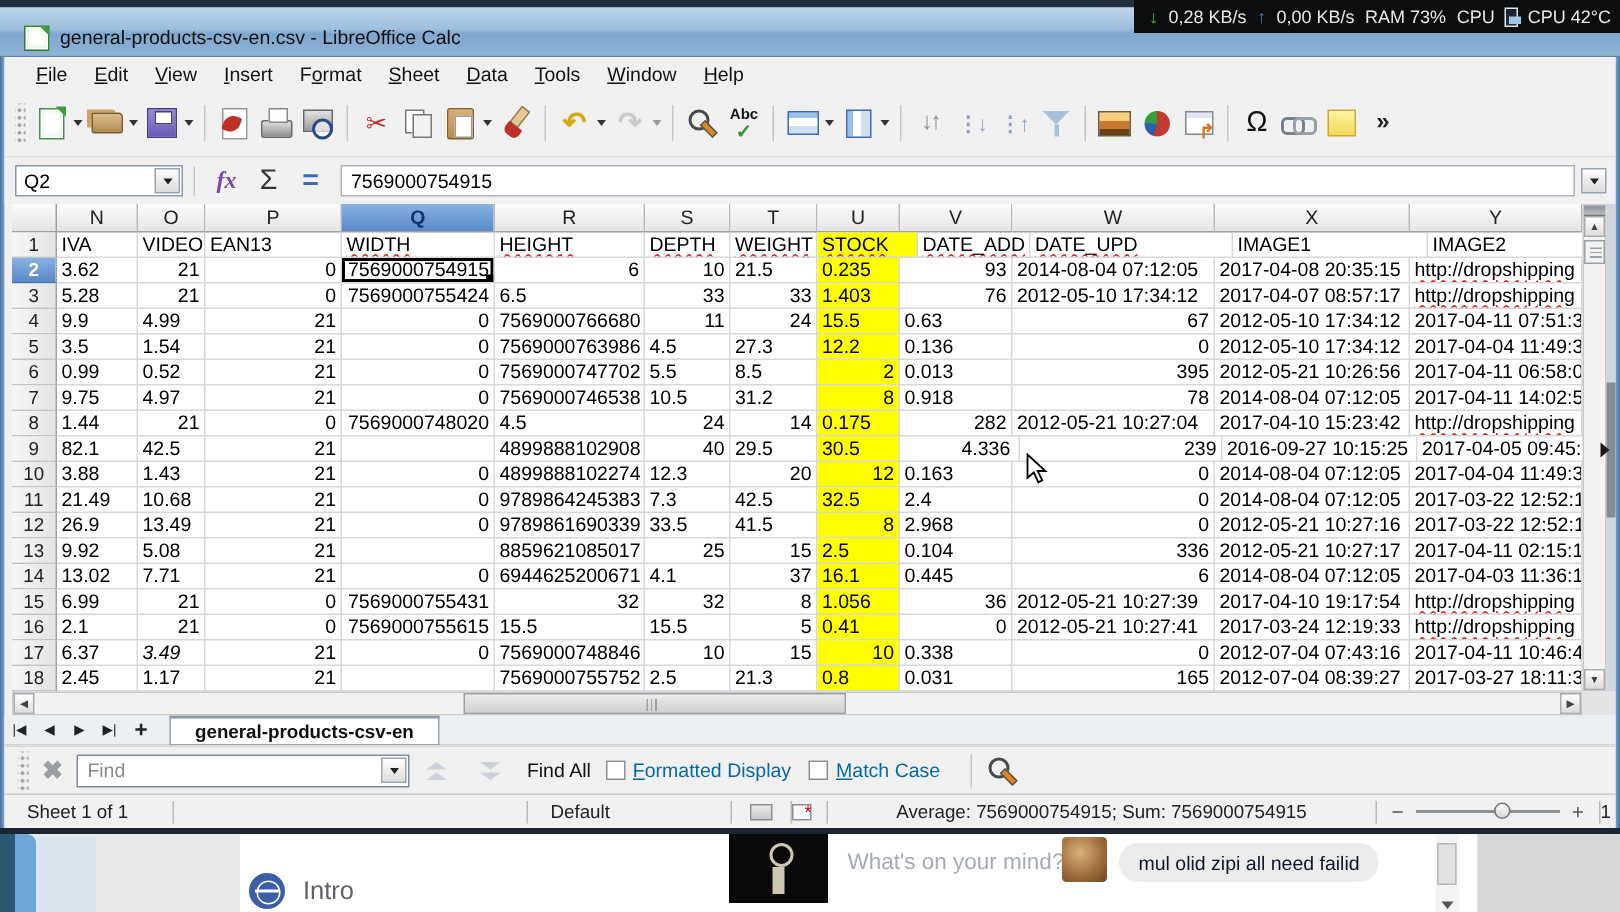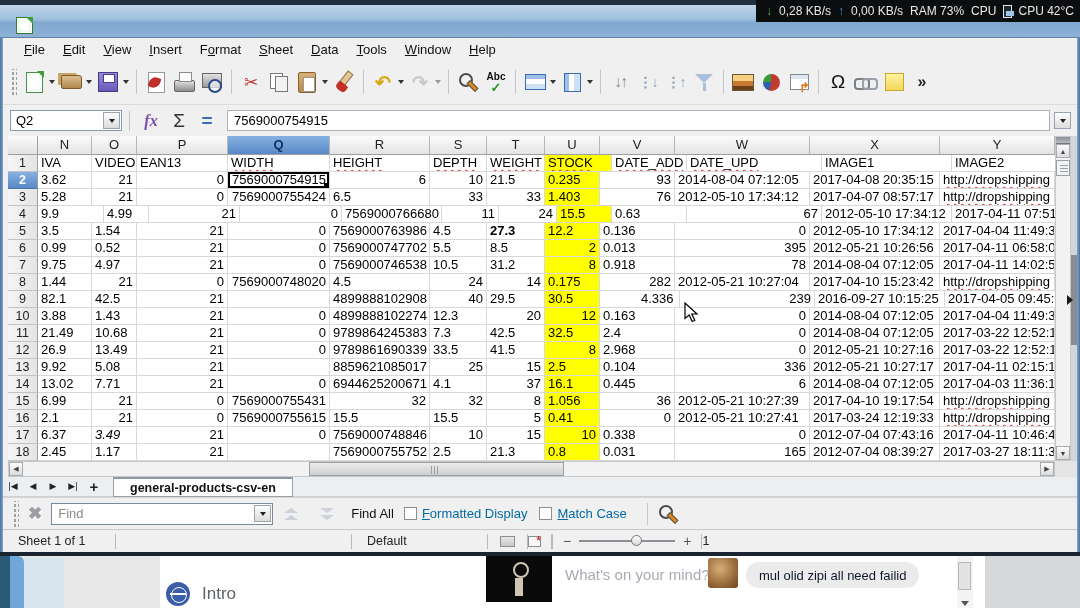--- a/index.html
+++ b/index.html
@@ -184,20 +184,21 @@
 
 
 #cursor{position:absolute;left:683px;top:302px;z-index:99;pointer-events:none;}
 </style>
 </head>
 <body>
 
 <div id="topstrip"></div>
 <div id="titlebar">
   <span id="appicon"></span>
+  <span id="apptitle">general-products-csv-en.csv - LibreOffice Calc</span>
 </div>
 <div id="systray">
   <span class="tr-down">↓</span>
   <span>0,28 KB/s</span>
   <span class="tr-up">↑</span>
   <span>0,00 KB/s</span>
   <span>RAM 73%</span>
   <span>CPU</span>
   <span id="cpumeter"></span>
   <span>CPU 42°C</span>
@@ -392,42 +393,42 @@
       <div class="gcell a-r" style="width: 57px;">33</div>
       <div class="gcell a-r" style="width: 58px;">33</div>
       <div class="gcell a-l hl" style="width: 55px;">1.403</div>
       <div class="gcell a-r" style="width: 75px;">76</div>
       <div class="gcell a-l" style="width: 135px;">2012-05-10 17:34:12</div>
       <div class="gcell a-l" style="width: 130px;">2017-04-07 08:57:17</div>
       <div class="gcell a-l sp" style="width: 115px;">http://dropshipping</div>
     </div>
     <div class="grow">
       <div class="grhead">4</div>
-      <div class="gcell a-l" style="width: 66px;">9.9</div>
+      <div class="gcell a-l" style="width: 54px;">9.9</div>
       <div class="gcell a-l" style="width: 45px;">4.99</div>
       <div class="gcell a-r" style="width: 91px;">21</div>
       <div class="gcell a-r" style="width: 102px;">0</div>
       <div class="gcell a-r" style="width: 100px;">7569000766680</div>
       <div class="gcell a-r" style="width: 57px;">11</div>
       <div class="gcell a-r" style="width: 58px;">24</div>
       <div class="gcell a-l hl" style="width: 55px;">15.5</div>
       <div class="gcell a-l" style="width: 75px;">0.63</div>
       <div class="gcell a-r" style="width: 135px;">67</div>
       <div class="gcell a-l" style="width: 130px;">2012-05-10 17:34:12</div>
       <div class="gcell a-l" style="width: 115px;">2017-04-11 07:51:3</div>
     </div>
     <div class="grow">
       <div class="grhead">5</div>
       <div class="gcell a-l" style="width: 54px;">3.5</div>
       <div class="gcell a-l" style="width: 45px;">1.54</div>
       <div class="gcell a-r" style="width: 91px;">21</div>
       <div class="gcell a-r" style="width: 102px;">0</div>
       <div class="gcell a-r" style="width: 100px;">7569000763986</div>
       <div class="gcell a-l" style="width: 57px;">4.5</div>
-      <div class="gcell a-l" style="width: 58px; font-weight: bold;">27.3</div>
+      <div class="gcell a-l" style="width: 58px;">27.3</div>
       <div class="gcell a-l hl" style="width: 55px;">12.2</div>
       <div class="gcell a-l" style="width: 75px;">0.136</div>
       <div class="gcell a-r" style="width: 135px;">0</div>
       <div class="gcell a-l" style="width: 130px;">2012-05-10 17:34:12</div>
       <div class="gcell a-l" style="width: 115px;">2017-04-04 11:49:3</div>
     </div>
     <div class="grow">
       <div class="grhead">6</div>
       <div class="gcell a-l" style="width: 54px;">0.99</div>
       <div class="gcell a-l" style="width: 45px;">0.52</div>
@@ -686,20 +687,21 @@
   <span id="st-sheet">Sheet 1 of 1</span>
   <span class="st-sep"></span>
   <span id="st-gap1"></span>
   <span class="st-sep"></span>
   <span id="st-style">Default</span>
   <span class="st-sep"></span>
   <span id="st-insert"></span>
   <span class="st-sep"></span>
   <span id="st-selmode"></span>
   <span class="st-sep"></span>
+  <span id="st-avg">Average: 7569000754915; Sum: 7569000754915</span>
   <span class="st-sep"></span>
   <span id="zoomctl">
     <span class="zoomsign">−</span>
     <span id="zoomtrack">
         <span id="zoomthumb"></span>
       </span>
     <span class="zoomsign">+</span>
   </span>
   <span class="st-sep"></span>
   <span id="st-zoomval">1</span>

